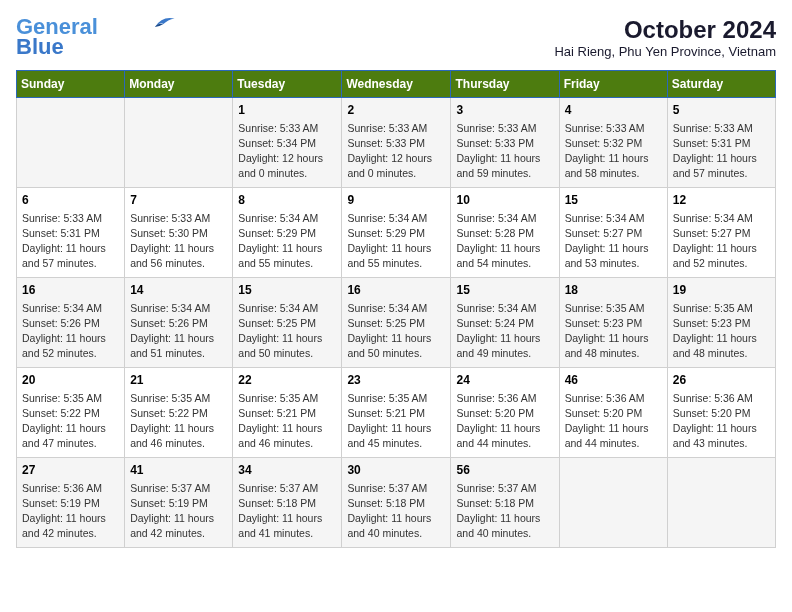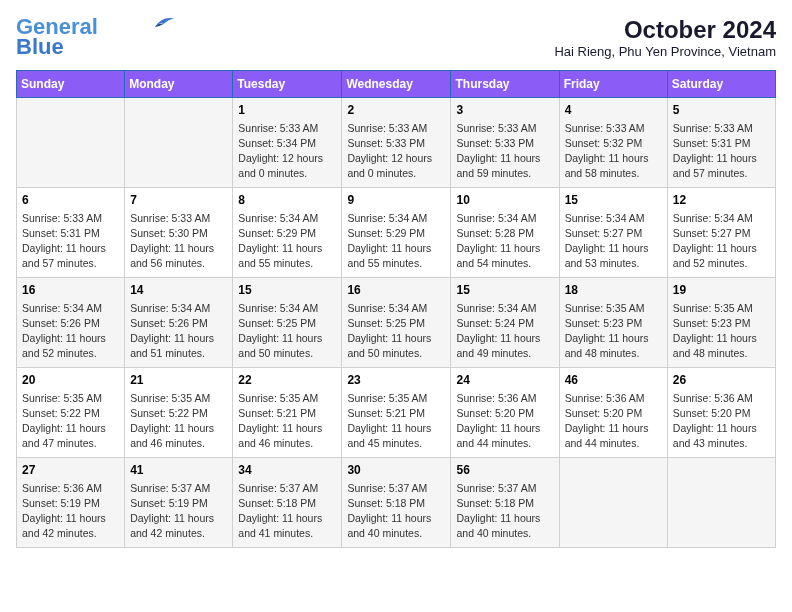--- a/index.html
+++ b/index.html
@@ -45,21 +45,21 @@
     .location-title {
       font-size: 13px;
       color: #1a1a2e;
     }
     table {
       width: 100%;
       border-collapse: collapse;
       font-size: 11px;
     }
     thead tr {
-      background-color: #8b5cf6;
+      background-color: #4d7c0f;
       color: white;
     }
     thead th {
       padding: 6px 4px;
       text-align: left;
       font-size: 12px;
       font-weight: bold;
       border: 1px solid #2a68b9;
     }
     tbody tr {

